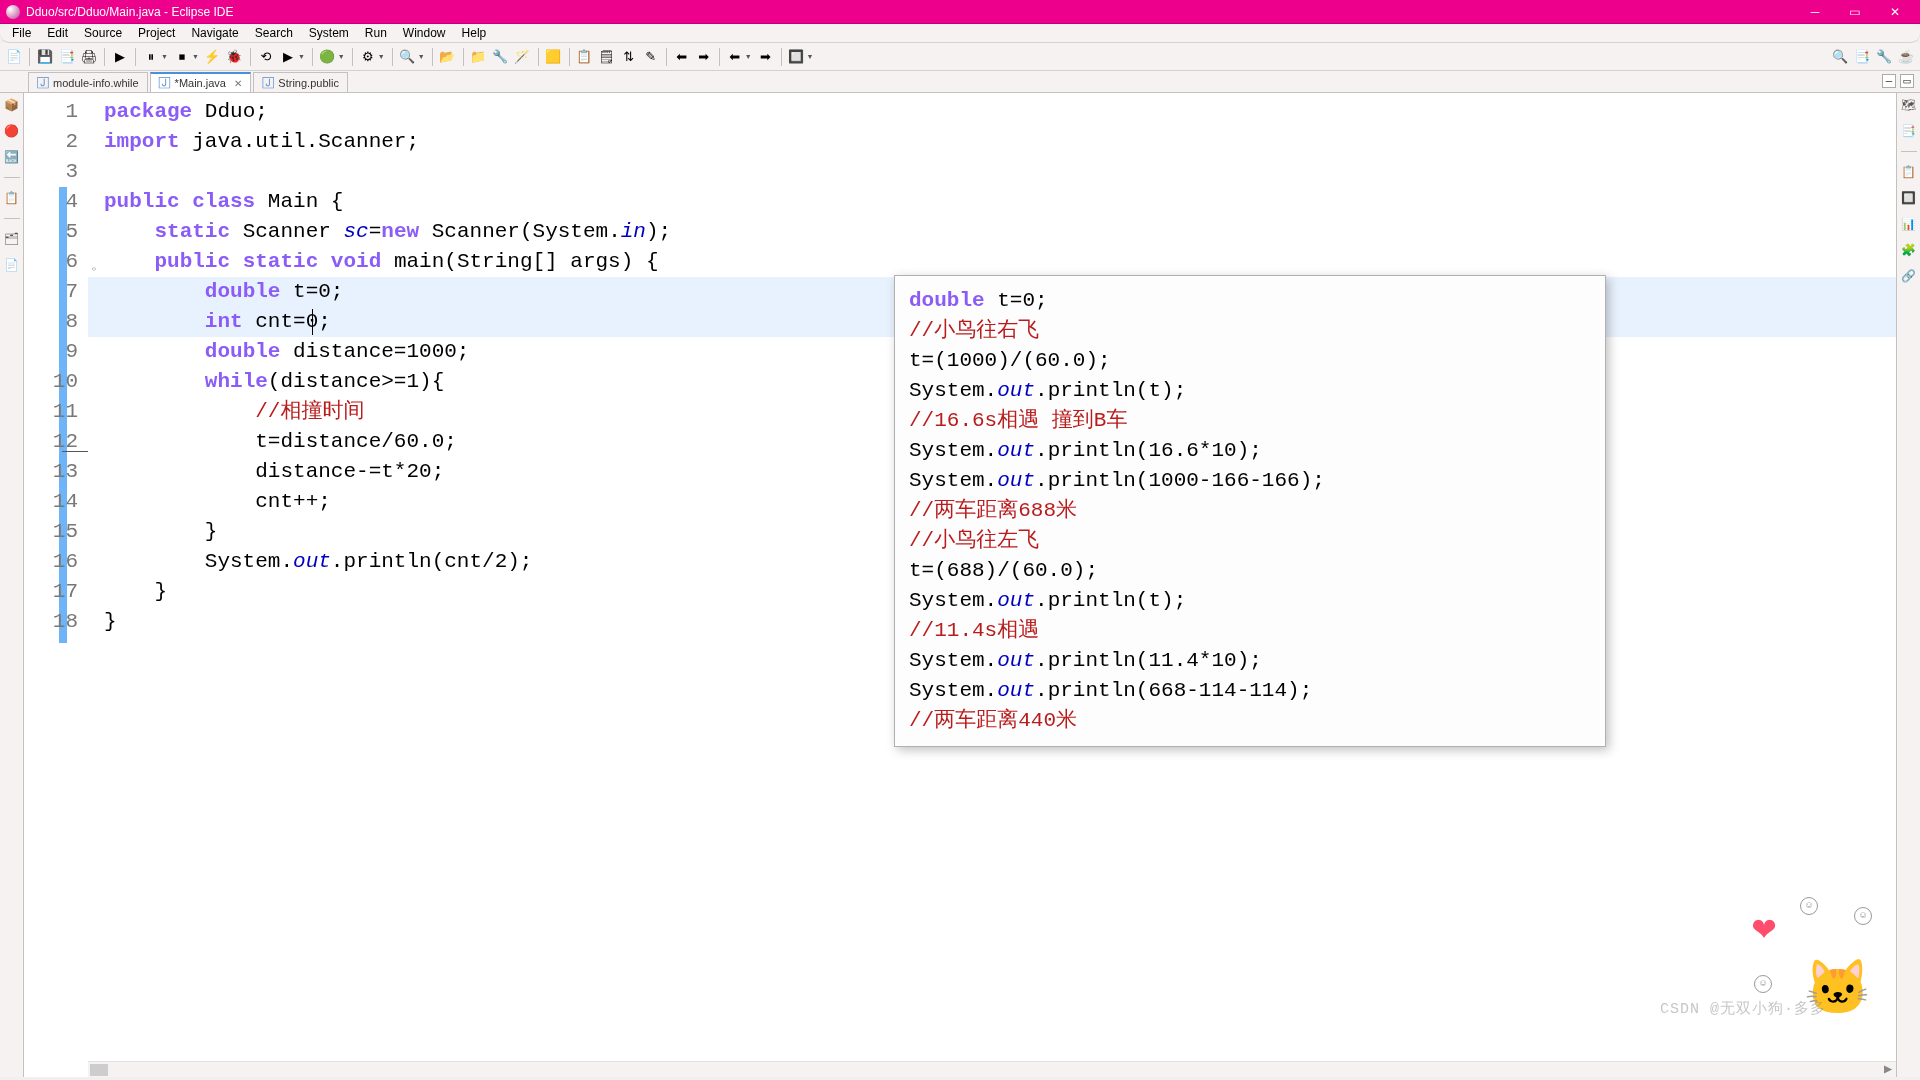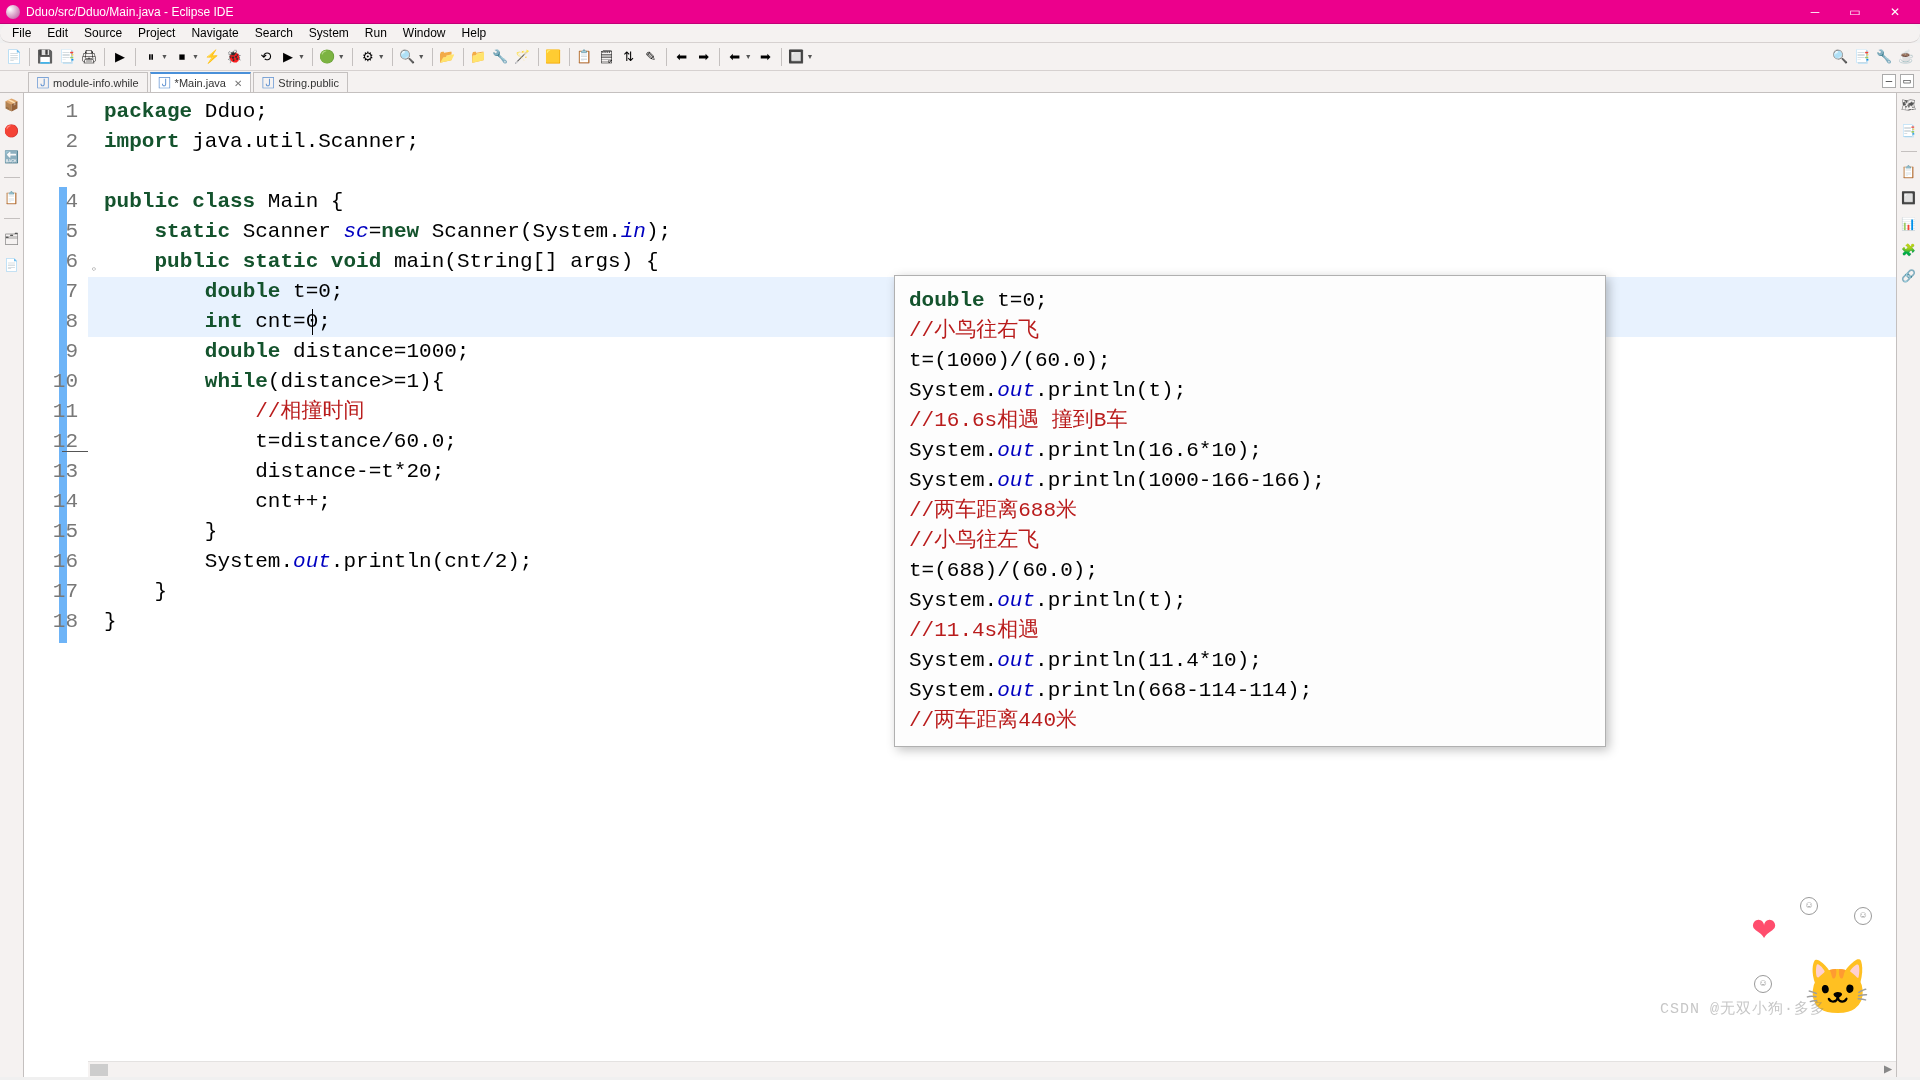--- a/index.html
+++ b/index.html
@@ -45,21 +45,21 @@
   .editor .gutter .ln{height:30px;}
   .editor .bluebar{position:absolute;left:35px;top:94px;width:8px;height:456px;background:#6eb4f7;}
   .editor .code{position:absolute;left:80px;top:4px;white-space:pre;}
   .editor .codeline{height:30px;}
   .editor .hl-line7{position:absolute;left:64px;right:0;top:184px;height:30px;background:#e8f2fe;}
   .editor .hl-line8{position:absolute;left:64px;right:0;top:214px;height:30px;background:#e8f2fe;}
   .editor .caret{position:absolute;width:1px;height:26px;background:#000;}
   .editor .override-marker{position:absolute;left:66px;top:162px;font-size:13px;color:#888;}
   .editor .underline13{position:absolute;left:38px;top:358px;width:26px;border-bottom:1px solid #555;}
   
-  .kw{color:#14532d;font-weight:bold;}
+  .kw{color:#8b5cf6;font-weight:bold;}
   .fld{color:#0000c0;font-style:italic;}
   .cmt{color:#b91c1c;}
   
   
   .hover{position:absolute;left:870px;top:182px;width:712px;background:#fdfdfd;border:1px solid #b0b0b0;box-shadow:3px 3px 10px rgba(0,0,0,.25);padding:10px 14px;font-family:Consolas,"Courier New",monospace;font-size:21px;line-height:30px;white-space:pre;}
   
   
   .hscroll{position:absolute;bottom:0;left:64px;right:0;height:16px;background:#f5f2f1;border-top:1px solid #e4e2e1;display:flex;align-items:center;}
   .hscroll .thumb{width:18px;height:12px;background:#cdcdcd;margin-left:2px;}
   .hscroll .track{flex:1;}

